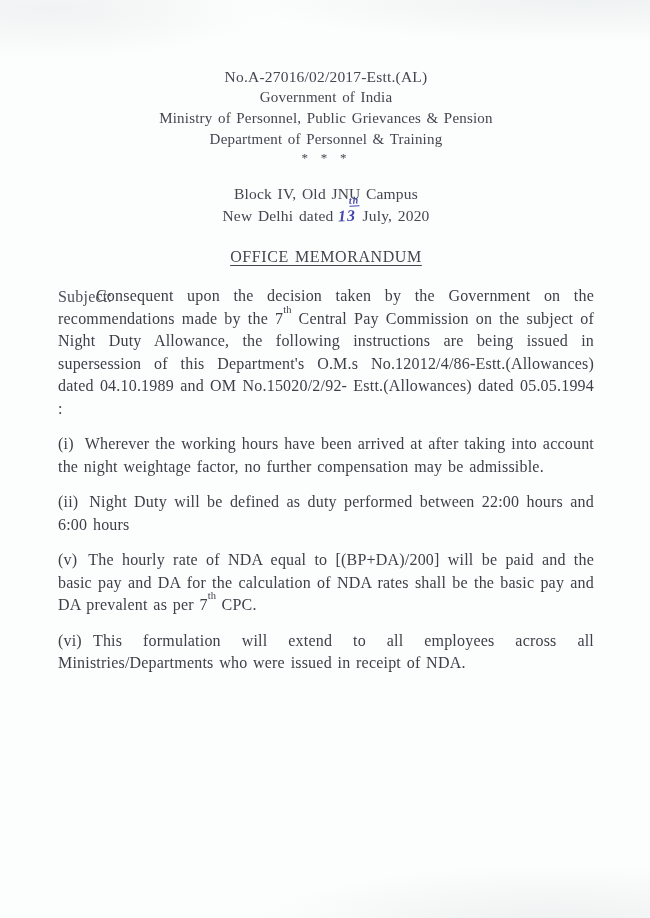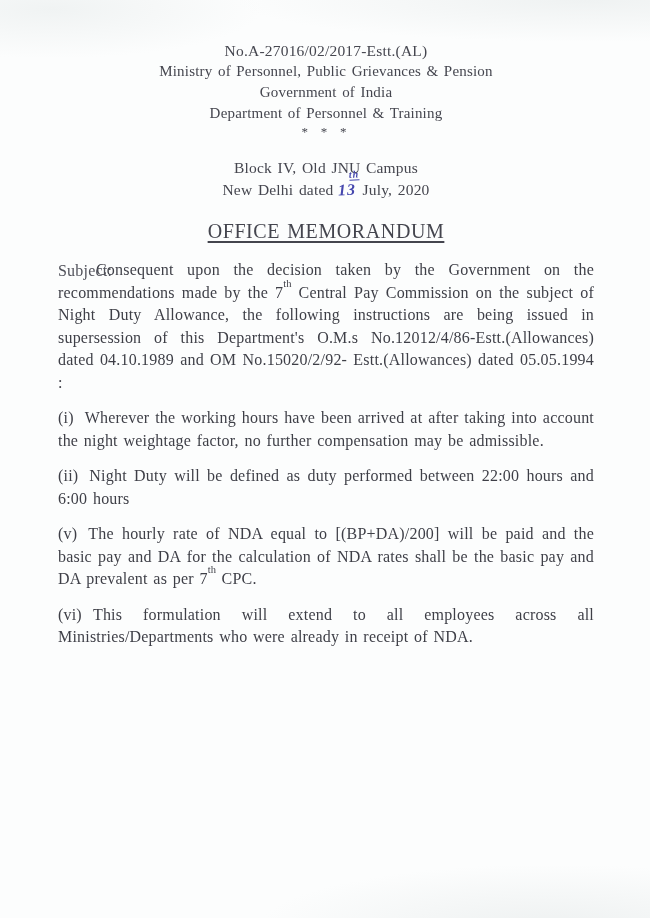--- a/index.html
+++ b/index.html
@@ -11,21 +11,21 @@
     position: relative;
     width: 650px;
     height: 918px;
     margin: 0 auto;
     background:
       radial-gradient(ellipse 420px 90px at 85% 101%, #eef1f1 0%, rgba(238,241,241,0) 70%),
       radial-gradient(ellipse 300px 70px at 8% 1%, #f0f3f3 0%, rgba(240,243,243,0) 70%),
       radial-gradient(ellipse 500px 60px at 90% 0%, #eff2f2 0%, rgba(239,242,242,0) 70%),
       #fcfdfd;
     box-sizing: border-box;
-    padding: 40px 56px 0 58px;
+    padding: 66px 56px 0 58px;
     overflow: hidden;
     font-family: "Liberation Serif", "DejaVu Serif", serif;
     color: #3e3f47;
     letter-spacing: 0.2px;
     word-spacing: 1.5px;
   }
   .doc-header {
     text-align: center;
     font-size: 15px;
     line-height: 21px;
@@ -61,21 +61,21 @@
     position: absolute;
     top: -9px;
     right: -4px;
     font-size: 10px;
     border-bottom: 1px solid #4547ae;
     line-height: 10px;
   }
   .memo-title {
     margin-top: 19px;
     text-align: center;
-    font-size: 20px;
+    font-size: 16px;
     letter-spacing: 0.6px;
     color: #44454e;
     line-height: 22px;
   }
   .memo-title span {
     text-decoration: underline;
     text-underline-offset: 3px;
   }
   .subject-block {
     position: relative;
@@ -119,22 +119,22 @@
     letter-spacing: 0;
   }
 </style>
 </head>
 <body>
 
 <div class="page">
 
   <div class="doc-header">
     <div class="ref-number">No.A-27016/02/2017-Estt.(AL)</div>
+    <div>Government of India</div>
     <div>Ministry of Personnel, Public Grievances &amp; Pension</div>
-    <div>Government of India</div>
     <div>Department of Personnel &amp; Training</div>
   </div>
   <div class="header-separator">* * *</div>
 
   <div class="address-block">
     <div>Block IV, Old JNU Campus</div>
     <div><span>New Delhi dated</span><span class="handwritten"><span>13</span><span class="hand-sup">th</span></span><span>July, 2020</span></div>
   </div>
 
   <div class="memo-title">
@@ -150,18 +150,18 @@
     <p class="intro-paragraph"><span>Consequent upon the decision taken by the Government on the recommendations made by the 7</span><sup class="ord">th</sup><span> Central Pay Commission on the subject of Night Duty Allowance, the following instructions are being issued in supersession of this Department's O.M.s No.12012/4/86-Estt.(Allowances) dated 04.10.1989 and OM No.15020/2/92- Estt.(Allowances) dated 05.05.1994 :</span></p>
 
     <p class="list-item"><span class="item-marker">(i)</span><span>Wherever the working hours have been arrived at after taking into account the night weightage factor, no further compensation may be admissible.</span></p>
 
     <p class="list-item"><span class="item-marker">(ii)</span><span>Night Duty will be defined as duty performed between 22:00 hours and 6:00 hours</span></p>
 
 
 
     <p class="list-item"><span class="item-marker">(v)</span><span><span>The hourly rate of NDA equal to [(BP+DA)/200] will be paid and the basic pay and DA for the calculation of NDA rates shall be the basic pay and DA prevalent as per 7</span><sup class="ord">th</sup><span> CPC.</span></span></p>
 
-    <p class="list-item"><span class="item-marker">(vi)</span><span>This formulation will extend to all employees across all Ministries/Departments who were already in receipt of NDA.</span></p>
+    <p class="list-item"><span class="item-marker">(vi)</span><span>This formulation will extend to all employees across all Ministries/Departments who were issued in receipt of NDA.</span></p>
 
 
   </div>
 
 </div>
 
 </body></html>

